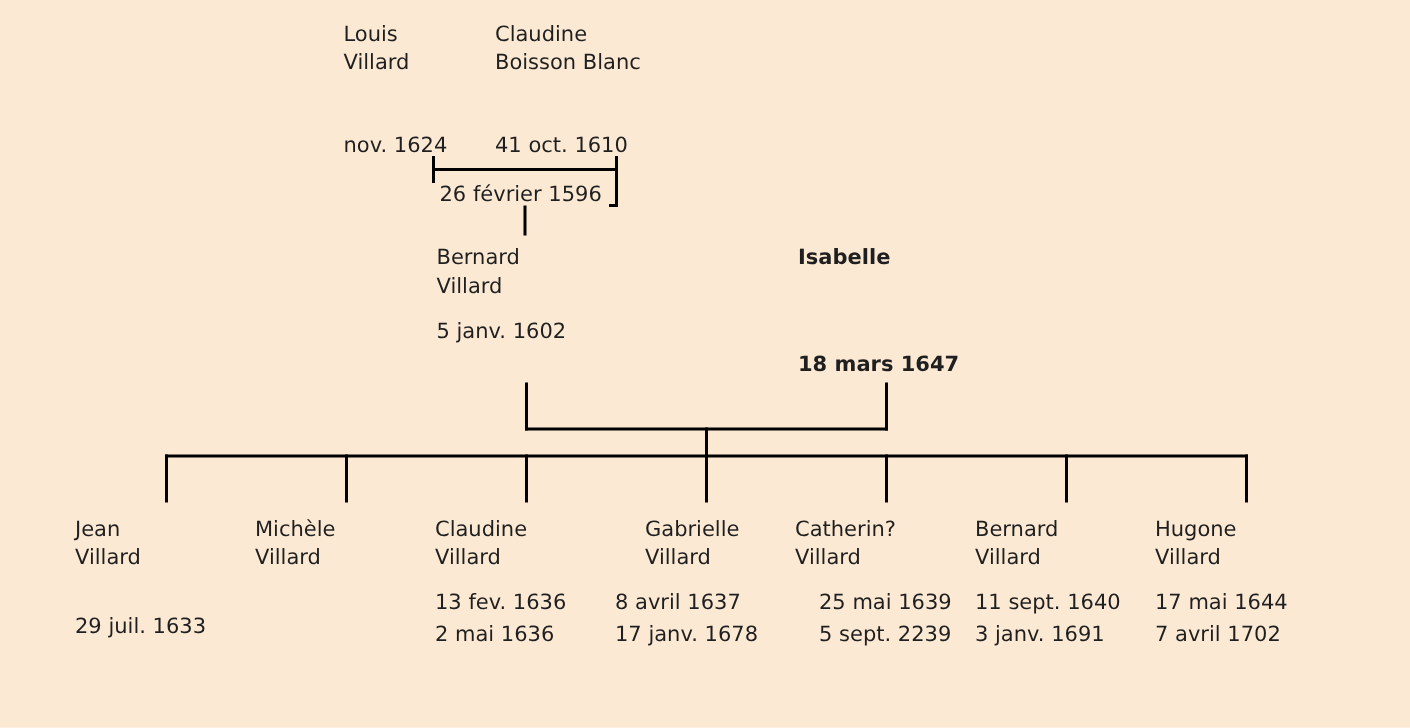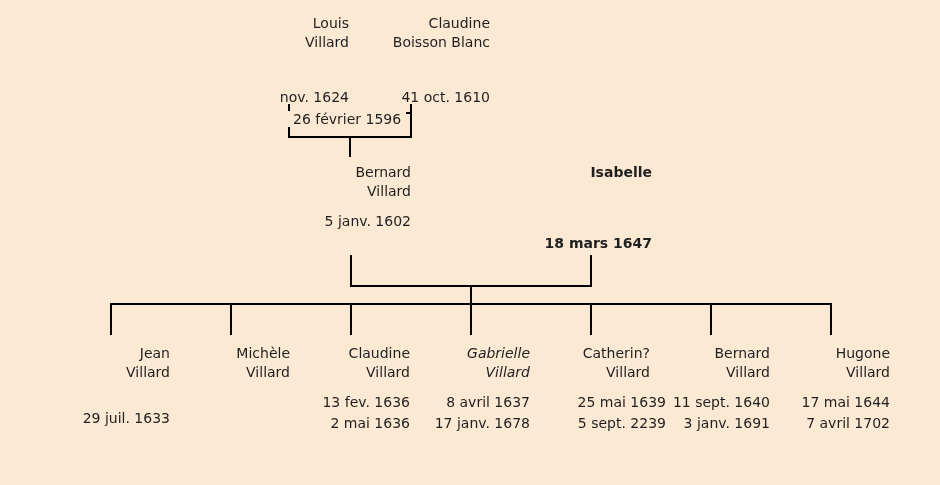--- a/index.html
+++ b/index.html
@@ -8,38 +8,38 @@
     width: 940px;
     height: 485px;
     background: #fbe9d4;
     font-family: "DejaVu Sans", "Liberation Sans", sans-serif;
     font-size: 14px;
     color: #1f1f1f;
     overflow: hidden;
   }
   .txt {
     position: absolute;
-    text-align: right;
+    text-align: left;
     line-height: 19px;
     white-space: nowrap;
   }
   .name div { pointer-events: none; }
   .dates { line-height: 21px; }
   .bold { font-weight: 700; }
   .line { position: absolute; background: #000; }
   .mbox {
     position: absolute;
     left: 288px; top: 112px;
     width: 124px; height: 26px;
     border: 2px solid #000;
     box-sizing: border-box;
   }
   .mlabel {
     position: absolute;
-    left: 288px; top: 110px;
+    left: 288px; top: 121px;
     width: 104px;
     text-align: center;
     line-height: 19px;
     white-space: nowrap;
   }
   .mlabel span { background: #fbe9d4; padding: 0 5px; }
 </style>
 </head>
 <body>
 
@@ -105,21 +105,21 @@
 
   <div class="txt name" style="left:290px; top:344px; width:120px;">
     <div>Claudine</div>
     <div>Villard</div>
   </div>
   <div class="txt dates" style="left:290px; top:392px; width:120px;">
     <div>13 fev. 1636</div>
     <div>2 mai 1636</div>
   </div>
 
-  <div class="txt name" style="left:410px; top:344px; width:120px;font-style:italic;">
+  <div class="txt name" style="left:430px; top:344px; width:120px;">
     <div>Gabrielle</div>
     <div>Villard</div>
   </div>
   <div class="txt dates" style="left:410px; top:392px; width:120px;">
     <div>8 avril 1637</div>
     <div>17 janv. 1678</div>
   </div>
 
   <div class="txt name" style="left:530px; top:344px; width:120px;">
     <div>Catherin?</div>

